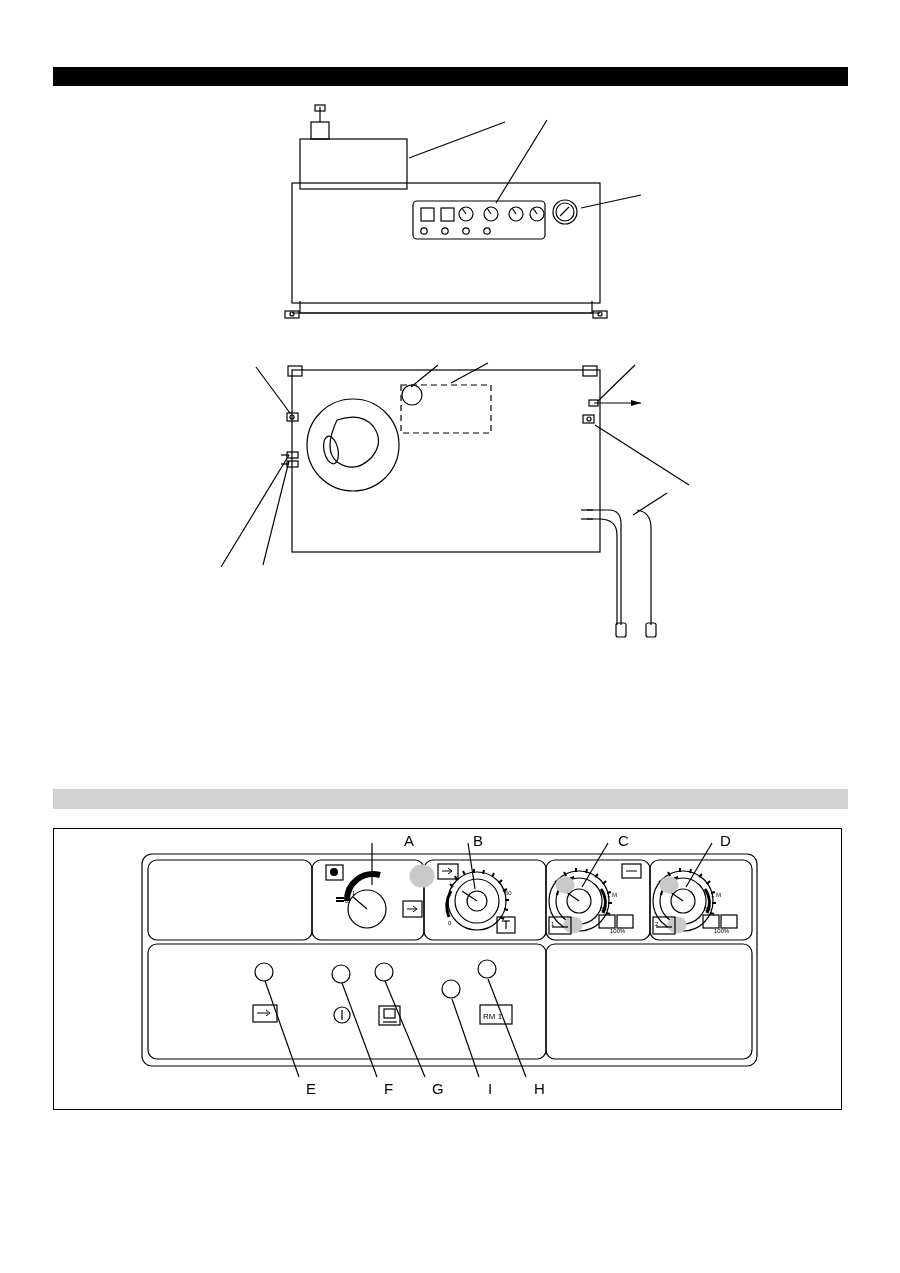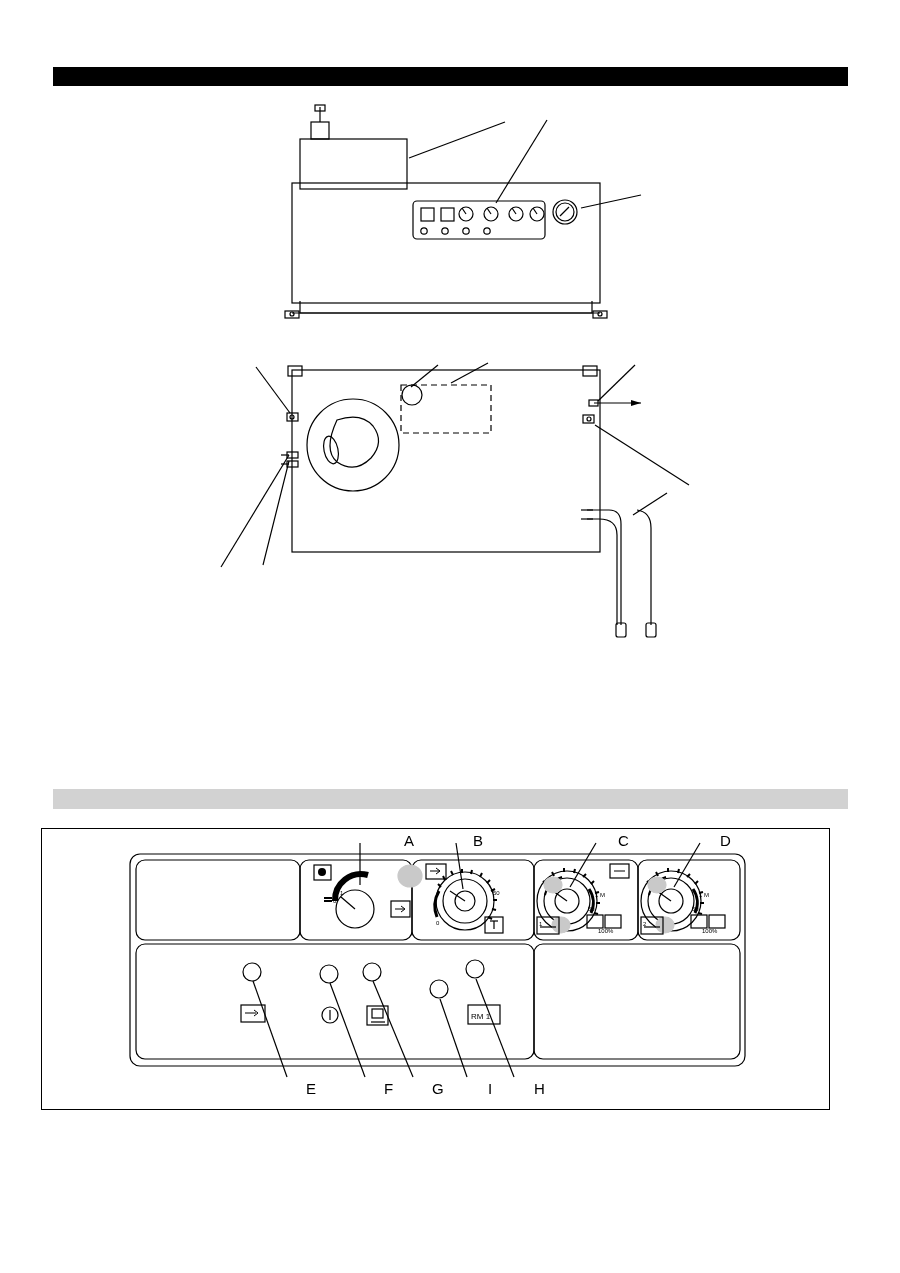--- a/index.html
+++ b/index.html
@@ -56,21 +56,21 @@
   
   .fig-machine {
     position: absolute;
     left: 53px;
     top: 95px;
     width: 795px;
     height: 560px;
   }
   .fig-panel {
     position: absolute;
-    left: 41px;
+    left: 53px;
     top: 828px;
     width: 787px;
     height: 280px;
     border: 1px solid #000;
     background: #fff;
   }
   svg { display: block; }
   .lbl {
     position: absolute;
     font-size: 15px;

